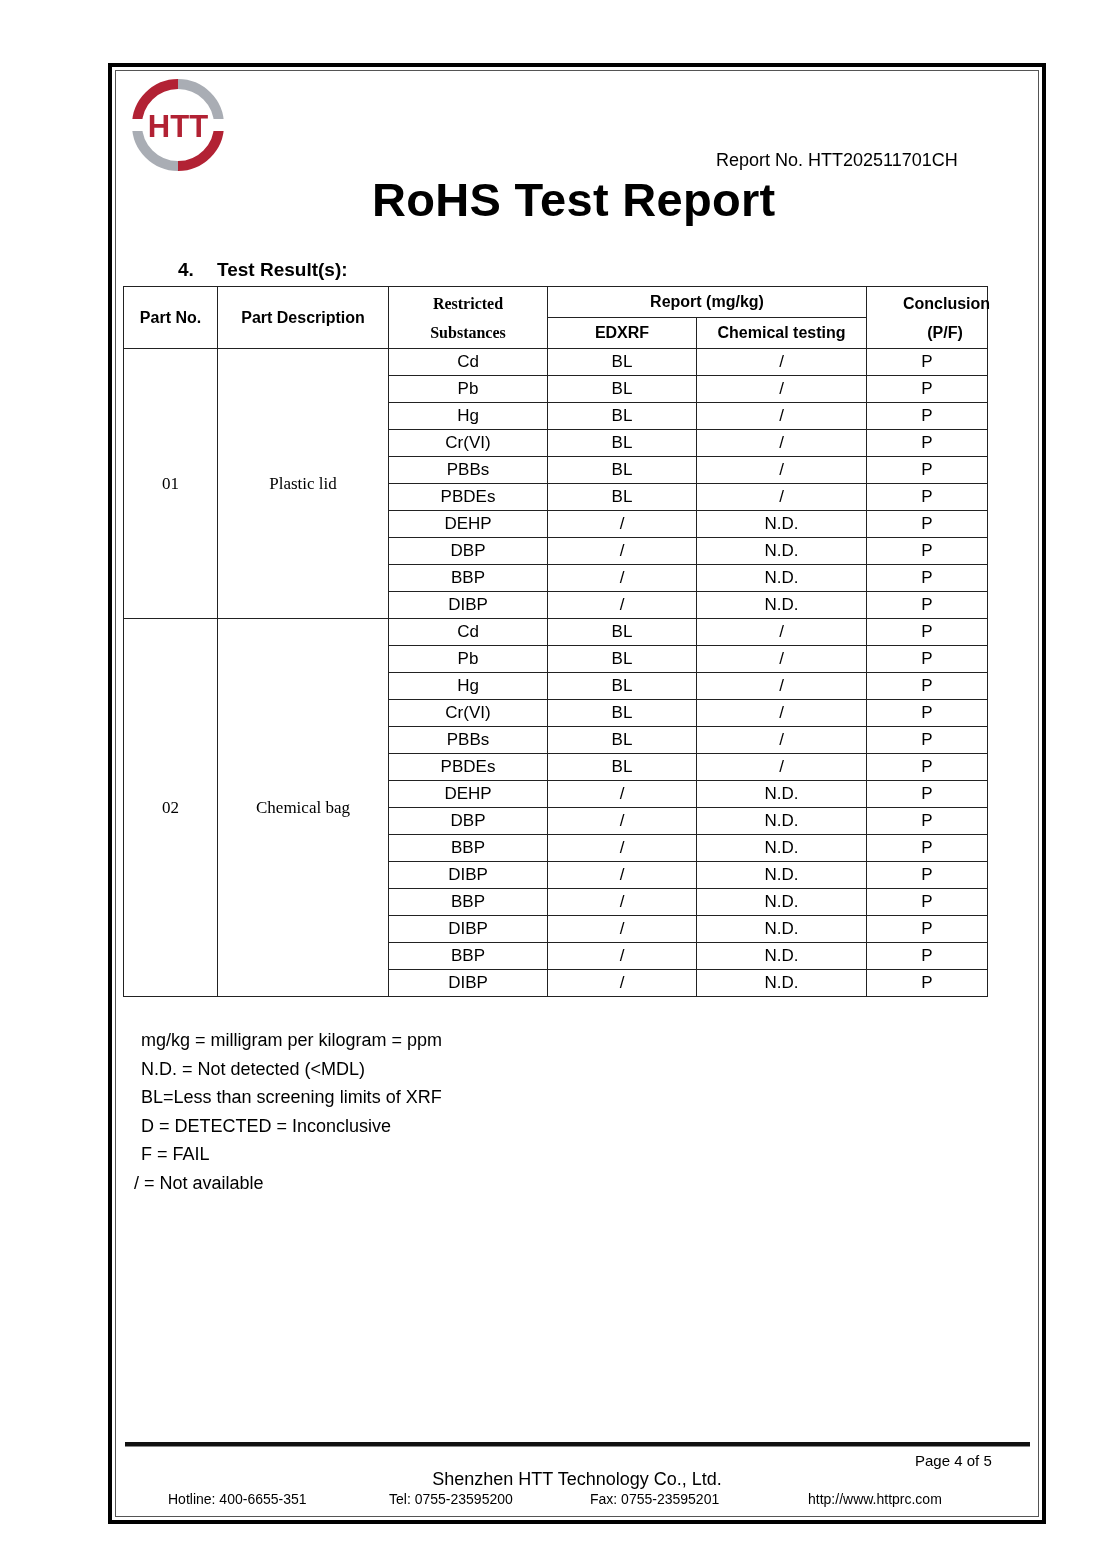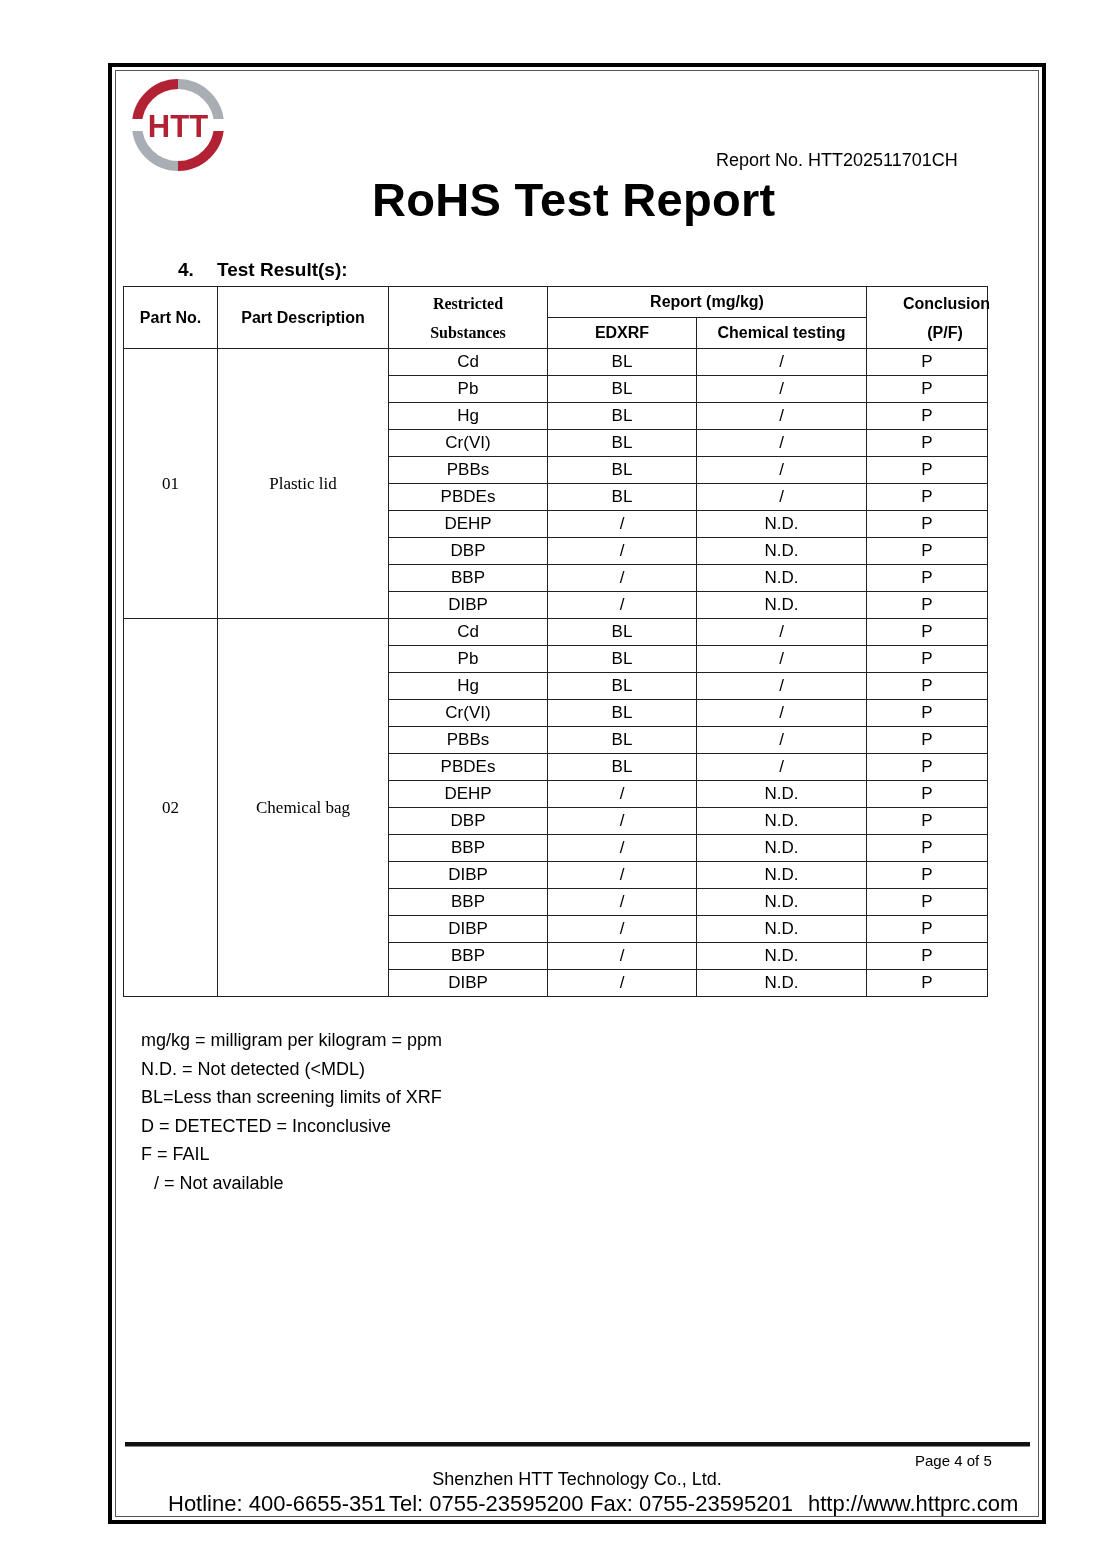--- a/index.html
+++ b/index.html
@@ -13,25 +13,25 @@
   .section .num { display:inline-block; width:39px; }
   table.results { position:absolute; left:123px; top:286px; border-collapse:collapse; table-layout:fixed; width:865px; }
   table.results td, table.results th { border:1px solid #222; text-align:center; padding:0; font-size:17px; font-weight:normal; }
   table.results th { font-weight:bold; font-size:16px; }
   th.serif { font-family:"Liberation Serif", serif; font-size:19px; line-height:29px; }
   td.serif { font-family:"Liberation Serif", serif; font-size:20px; }
   tr.hrow th { height:30px; }
   tr.drow td { height:26px; }
   .notes { position:absolute; left:134px; top:1026px; font-size:18px; line-height:28.6px; }
   .notes div { padding-left:7px; }
-  .notes div.flush { padding-left:0;margin-left:20px; }
+  .notes div.flush { padding-left:0; }
   .footer-rule { position:absolute; left:125px; top:1442px; width:905px; height:4px; background:#111; border-bottom:1px solid #888; }
   .page-no { position:absolute; left:915px; top:1452px; font-size:15px; }
   .company { position:absolute; left:0; width:1154px; top:1469px; text-align:center; font-size:18px; }
-  .contacts { position:absolute; top:1491px; font-size:22px; }
+  .contacts { position:absolute; top:1491px; font-size:14px; }
 </style>
 </head>
 <body>
 
 <div class="frame-outer">
   <div class="frame-inner"></div>
 </div>
 
 <svg class="logo" viewBox="0 0 92 92">
   <g fill="none" stroke-width="10">

